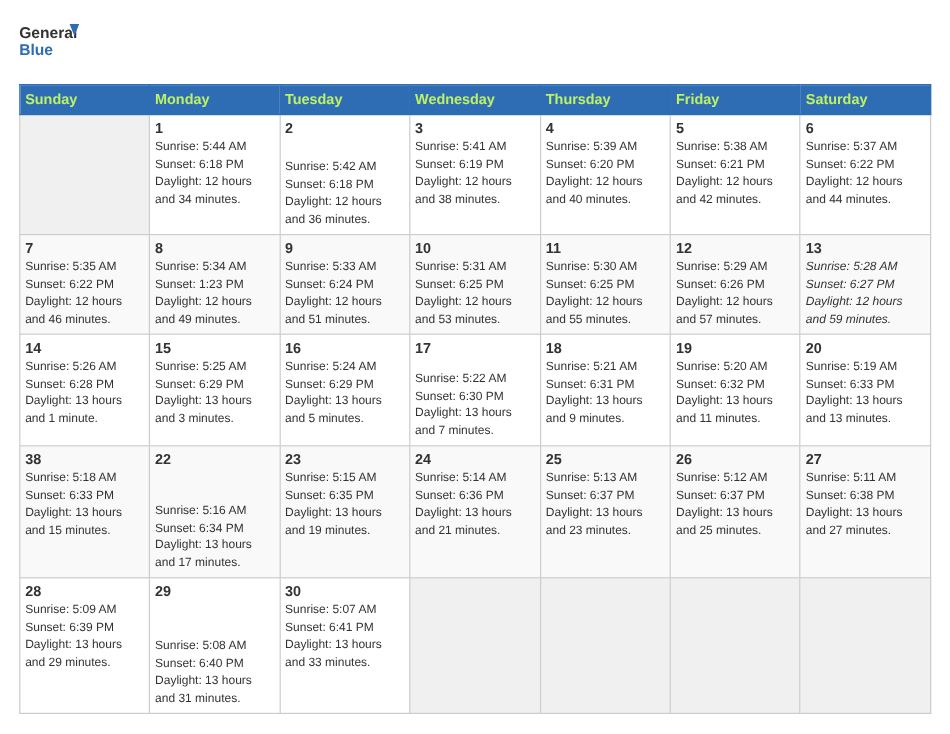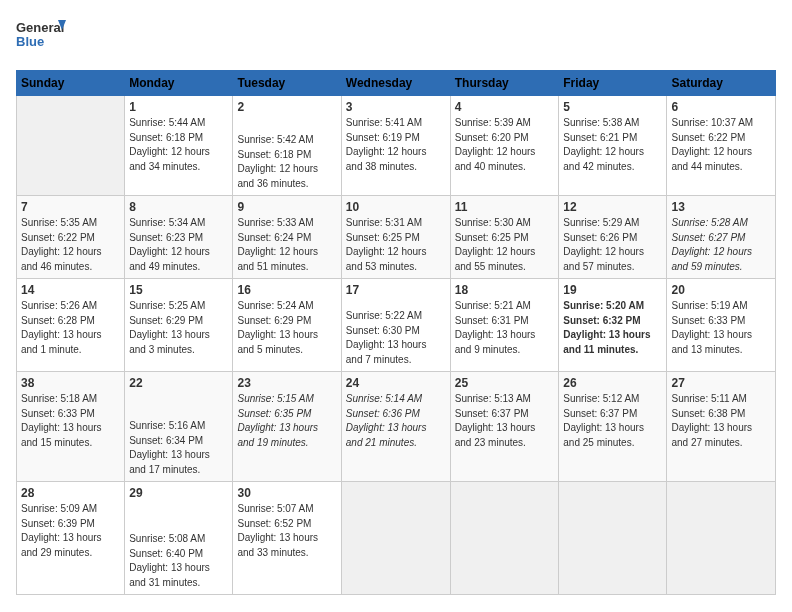--- a/index.html
+++ b/index.html
@@ -34,21 +34,21 @@
       color: #555;
       font-weight: normal;
     }
     table {
       width: 100%;
       border-collapse: collapse;
       font-size: 10.5px;
     }
     thead tr th {
       background-color: #2e6db4;
-      color: #000000;
+      color: #bef264;
       padding: 5px 4px;
       text-align: left;
       font-size: 12px;
       font-weight: bold;
       border: 1px solid #2e6db4;
     }
     tbody tr td {
       border: 1px solid #ccc;
       padding: 4px 4px;
       vertical-align: top;
@@ -142,38 +142,38 @@
         </td>
         <td>
           <span class="day-num">5</span>
           <div class="day-info" style="white-space: pre-line;">Sunrise: 5:38 AM
 Sunset: 6:21 PM
 Daylight: 12 hours
 and 42 minutes.</div>
         </td>
         <td>
           <span class="day-num">6</span>
-          <div class="day-info" style="white-space: pre-line;">Sunrise: 10:37 AM
+          <div class="day-info" style="white-space: pre-line;">Sunrise: 5:37 AM
 Sunset: 6:22 PM
 Daylight: 12 hours
 and 44 minutes.</div>
         </td>
       </tr>
       <tr>
         <td>
           <span class="day-num">7</span>
           <div class="day-info" style="white-space: pre-line;">Sunrise: 5:35 AM
 Sunset: 6:22 PM
 Daylight: 12 hours
 and 46 minutes.</div>
         </td>
         <td>
           <span class="day-num">8</span>
           <div class="day-info" style="white-space: pre-line;">Sunrise: 5:34 AM
-Sunset: 6:23 PM
+Sunset: 1:23 PM
 Daylight: 12 hours
 and 49 minutes.</div>
         </td>
         <td>
           <span class="day-num">9</span>
           <div class="day-info" style="white-space: pre-line;">Sunrise: 5:33 AM
 Sunset: 6:24 PM
 Daylight: 12 hours
 and 51 minutes.</div>
         </td>
@@ -237,21 +237,21 @@
         </td>
         <td>
           <span class="day-num">18</span>
           <div class="day-info" style="white-space: pre-line;">Sunrise: 5:21 AM
 Sunset: 6:31 PM
 Daylight: 13 hours
 and 9 minutes.</div>
         </td>
         <td>
           <span class="day-num">19</span>
-          <div class="day-info" style="white-space: pre-line; font-weight: bold;">Sunrise: 5:20 AM
+          <div class="day-info" style="white-space: pre-line;">Sunrise: 5:20 AM
 Sunset: 6:32 PM
 Daylight: 13 hours
 and 11 minutes.</div>
         </td>
         <td>
           <span class="day-num">20</span>
           <div class="day-info" style="white-space: pre-line;">Sunrise: 5:19 AM
 Sunset: 6:33 PM
 Daylight: 13 hours
 and 13 minutes.</div>
@@ -267,28 +267,28 @@
         </td>
         <td>
           <span class="day-num">22</span>
           <div class="day-info" style="white-space: pre-line; margin-top: 29px;">Sunrise: 5:16 AM
 Sunset: 6:34 PM
 Daylight: 13 hours
 and 17 minutes.</div>
         </td>
         <td>
           <span class="day-num">23</span>
-          <div class="day-info" style="white-space: pre-line; font-style: italic;">Sunrise: 5:15 AM
+          <div class="day-info" style="white-space: pre-line;">Sunrise: 5:15 AM
 Sunset: 6:35 PM
 Daylight: 13 hours
 and 19 minutes.</div>
         </td>
         <td>
           <span class="day-num">24</span>
-          <div class="day-info" style="white-space: pre-line; font-style: italic;">Sunrise: 5:14 AM
+          <div class="day-info" style="white-space: pre-line;">Sunrise: 5:14 AM
 Sunset: 6:36 PM
 Daylight: 13 hours
 and 21 minutes.</div>
         </td>
         <td>
           <span class="day-num">25</span>
           <div class="day-info" style="white-space: pre-line;">Sunrise: 5:13 AM
 Sunset: 6:37 PM
 Daylight: 13 hours
 and 23 minutes.</div>
@@ -319,21 +319,21 @@
         <td>
           <span class="day-num">29</span>
           <div class="day-info" style="white-space: pre-line; margin-top: 32px;">Sunrise: 5:08 AM
 Sunset: 6:40 PM
 Daylight: 13 hours
 and 31 minutes.</div>
         </td>
         <td>
           <span class="day-num">30</span>
           <div class="day-info" style="white-space: pre-line;">Sunrise: 5:07 AM
-Sunset: 6:52 PM
+Sunset: 6:41 PM
 Daylight: 13 hours
 and 33 minutes.</div>
         </td>
         <td class="empty"></td>
         <td class="empty"></td>
         <td class="empty"></td>
         <td class="empty"></td>
       </tr>
     </tbody>
 </table>

